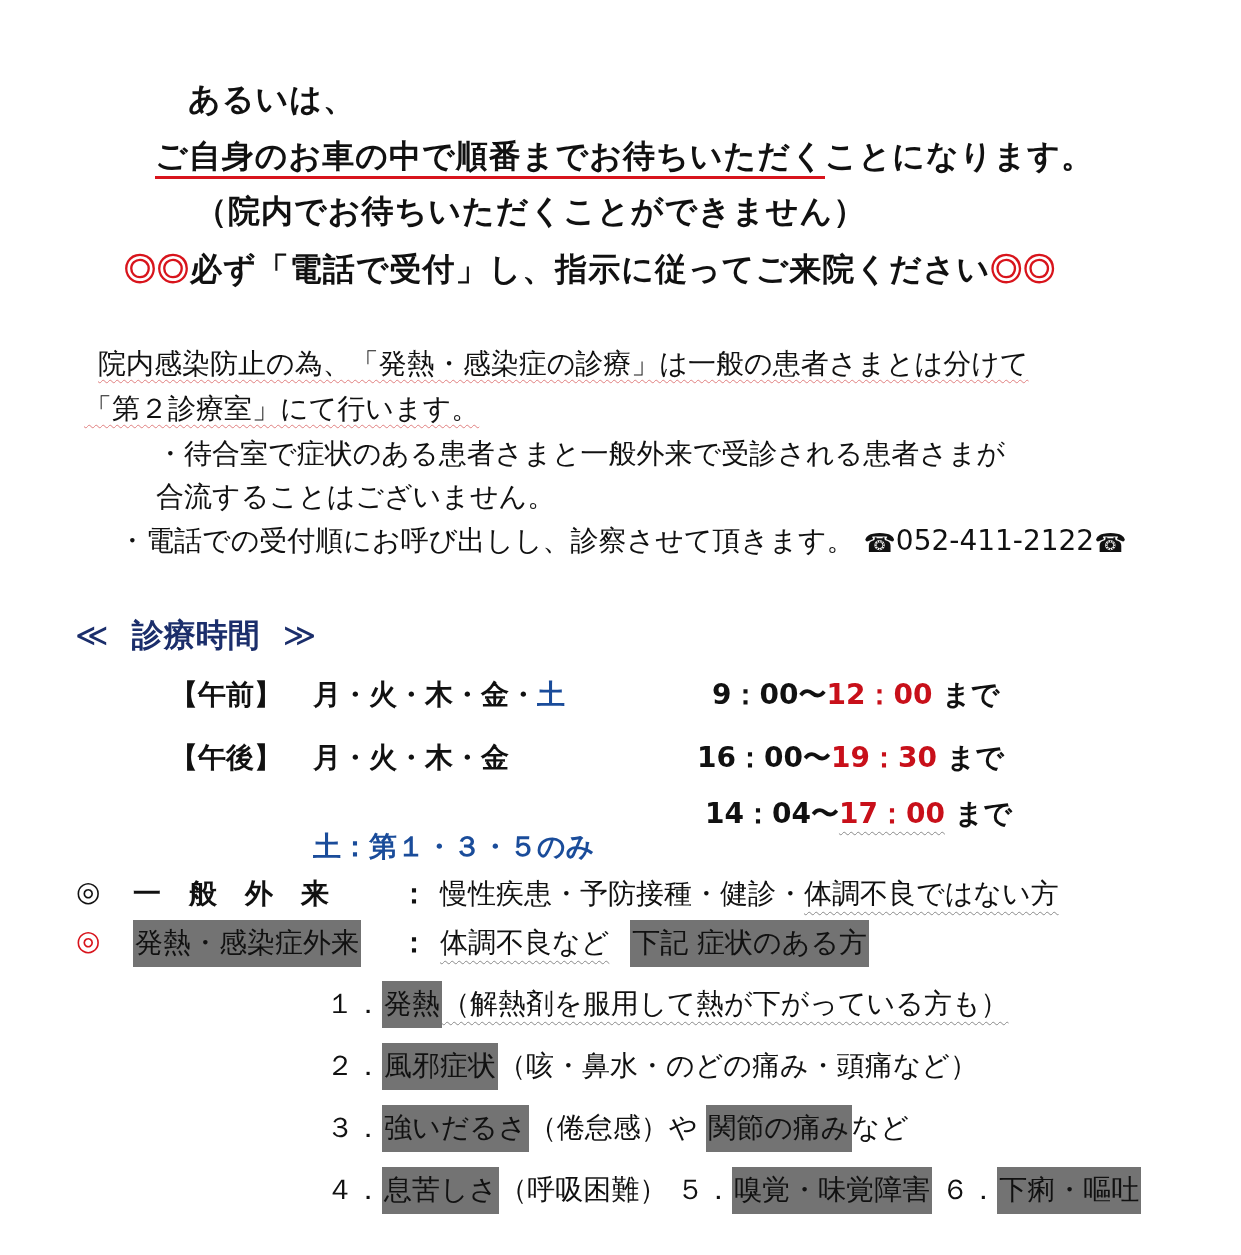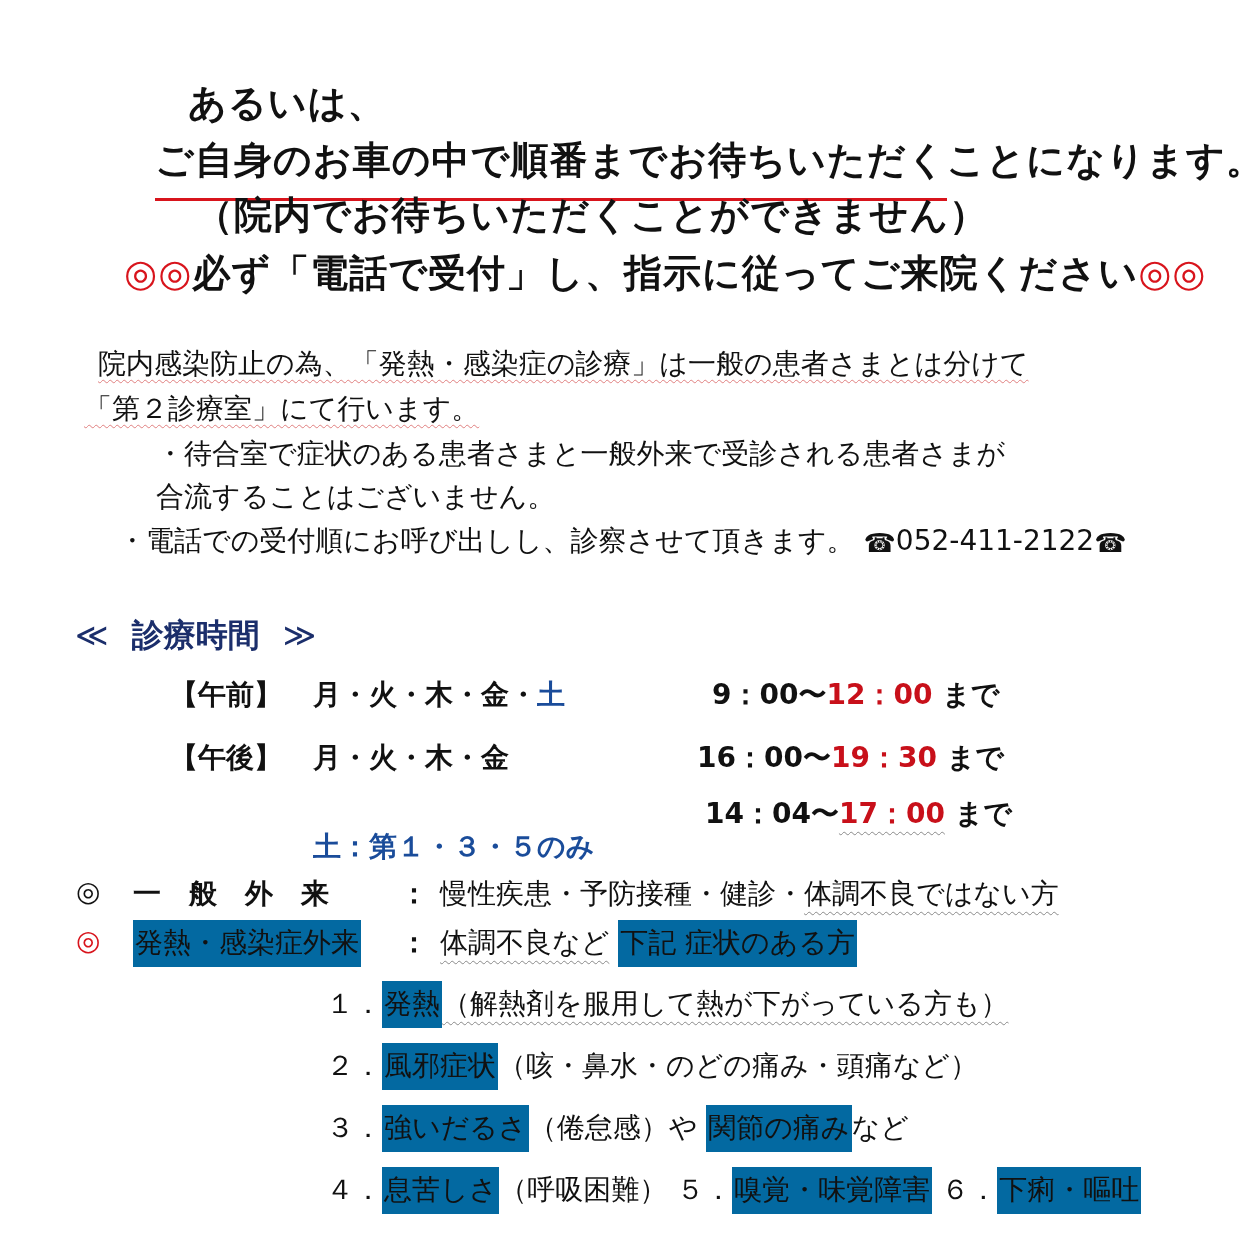--- a/index.html
+++ b/index.html
@@ -3,30 +3,30 @@
   <meta charset="utf-8">
   <style>
     html, body { margin: 0; padding: 0; background: #ffffff; }
     body {
       width: 1241px; height: 1255px; position: relative; overflow: hidden;
       font-family: "DejaVu Sans", "Liberation Sans", sans-serif;
       color: #111111;
     }
     .abs { position: absolute; white-space: nowrap; }
     .bold { font-weight: bold; }
-    .t1 { font-size: 38px; letter-spacing: 1px; }
+    .t1 { font-size: 32px; letter-spacing: 1px; font-family: Liberation Serif, serif; }
     .t2 { font-size: 28px; }
-    .red-ul { border-bottom: 3px solid #d8141c; padding-bottom: 16px; }
+    .red-ul { border-bottom: 3px solid #d8141c; padding-bottom: 2px; }
     .wavy-red { text-decoration: underline wavy #e08080; text-decoration-thickness: 1px; text-underline-offset: 6px; }
     .wavy-gray { text-decoration: underline wavy #8a8a8a; text-decoration-thickness: 1px; text-underline-offset: 8px; margin-top: 44px; }
     .red { color: #c8101a; }
     .blue { color: #1a4c9a; }
     .navy { color: #1b2e6b; }
     .circ-red { color: #d8141c; }
-    .hl { background: #0369a1; padding: 6px 2px 8px 2px; }
+    .hl { background: #737373; padding: 6px 2px 8px 2px; }
     .phone-icon { display: inline-block; font-size: 26px; vertical-align: -2px; }
   </style>
 </head>
 <body>
 
 <div class="abs t1 bold" style="left:188px; top:78px;">あるいは、</div>
 
 <div class="abs t1 bold" style="left:155px; top:135px;">
   <span class="red-ul">ご自身のお車の中で順番までお待ちいただく</span><span>ことになります。</span>
 </div>
@@ -85,21 +85,21 @@
   <span>慢性疾患・予防接種・健診・</span><span class="wavy-gray">体調不良ではない方</span>
 </div>
 
 <div class="abs t2 circ-red" style="left:76px; top:924px;">◎</div>
 <div class="abs t2" style="left:133px; top:924px;">
   <span class="hl">発熱・感染症外来</span>
 </div>
 <div class="abs t2 bold" style="left:400px; top:924px;">：</div>
 <div class="abs t2" style="left:440px; top:924px;">
   <span class="wavy-gray">体調不良など</span>
-  <span class="hl" style="margin-left:0;">下記 症状のある方</span>
+  <span class="hl" style="margin-left:12px;">下記 症状のある方</span>
 </div>
 
 <div class="abs t2" style="left:326px; top:985px;">
   <span>１．</span><span class="hl">発熱</span><span class="wavy-gray">（解熱剤を服用して熱が下がっている方も）</span>
 </div>
 <div class="abs t2" style="left:326px; top:1047px;">
   <span>２．</span><span class="hl">風邪症状</span><span>（咳・鼻水・のどの痛み・頭痛など）</span>
 </div>
 <div class="abs t2" style="left:326px; top:1109px;">
   <span>３．</span><span class="hl">強いだるさ</span><span>（倦怠感）や </span><span class="hl">関節の痛み</span><span>など</span>

